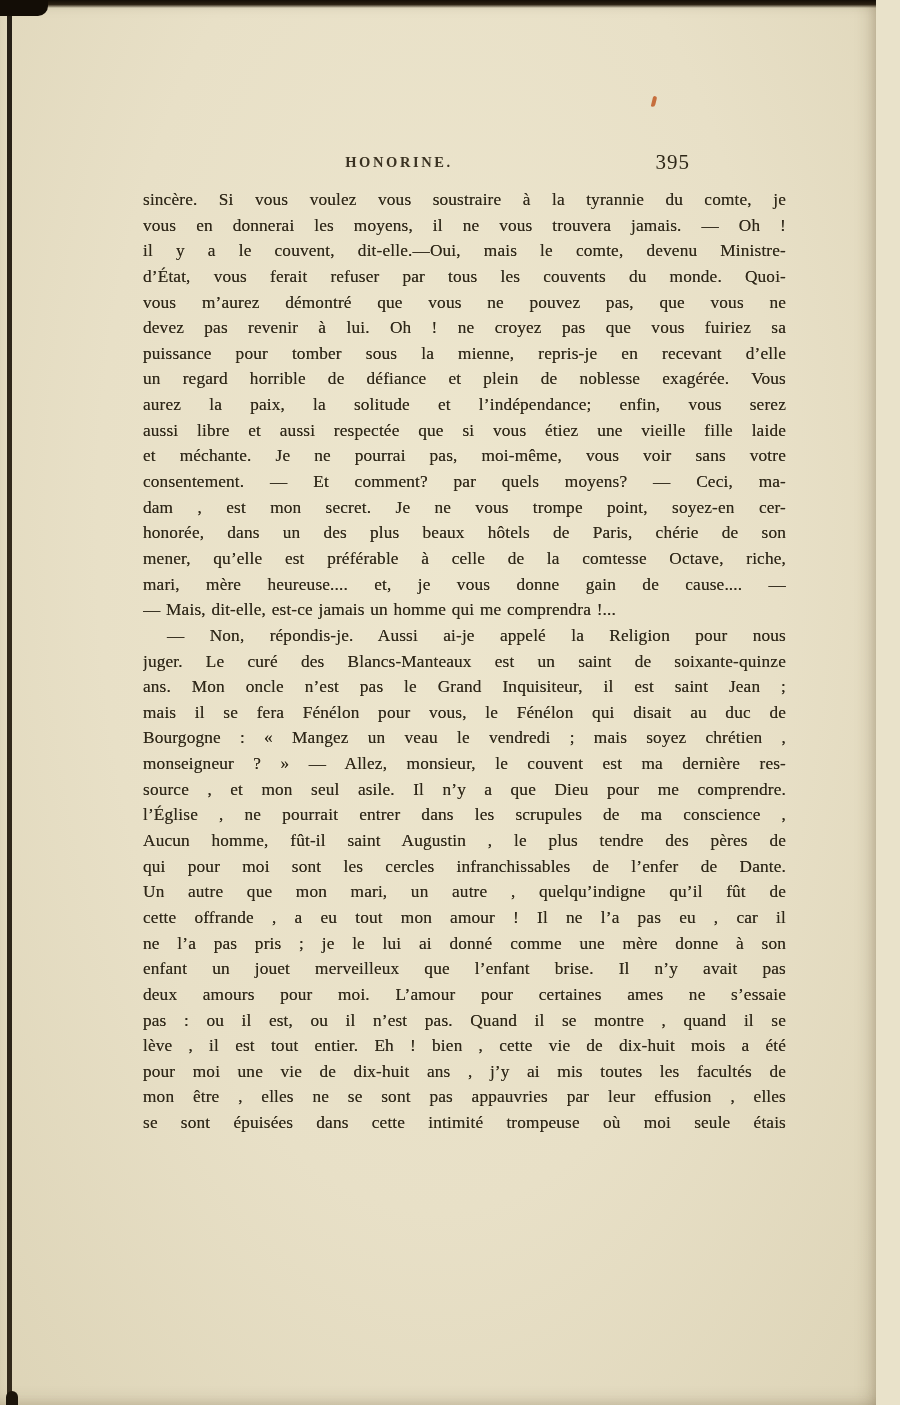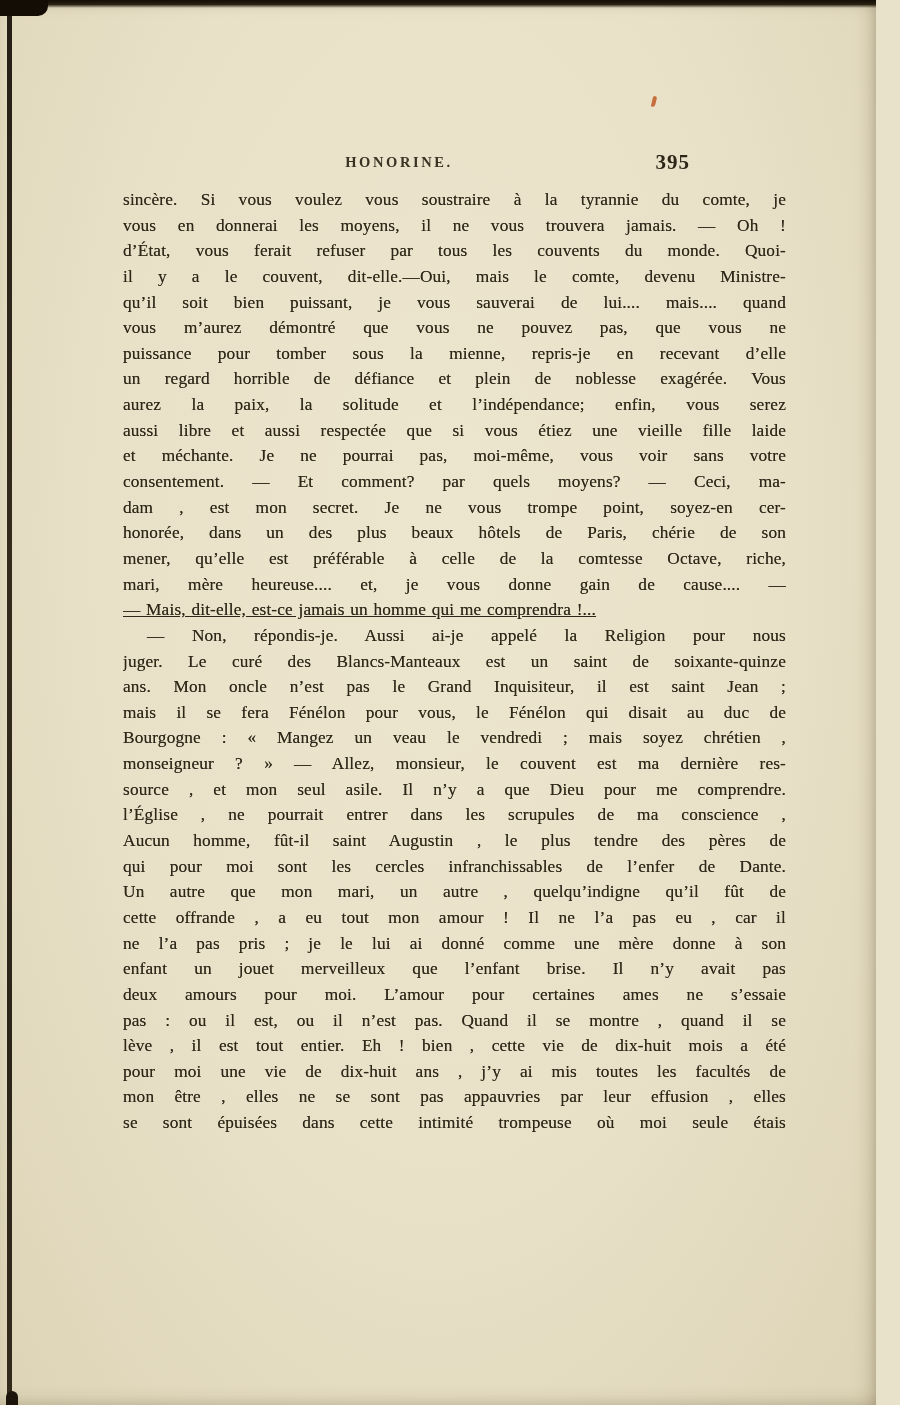--- a/index.html
+++ b/index.html
@@ -73,45 +73,45 @@
     font-size: 14.5px;
     letter-spacing: 2.6px;
     font-weight: bold;
     color: #3a3222;
   }
   .page-number {
     position: absolute;
     right: 96px;
     top: 0;
     font-size: 21px;
-    font-weight: bold;
+    font-weight: normal;
     letter-spacing: 1px;
     color: #2e2718;
   }
   
   .textblock {
     position: absolute;
     top: 187px; left: 123px;
     width: 663px;
   }
   .line {
     font-size: 17.3px;
     line-height: 25.65px;
     height: 25.65px;
     overflow: hidden;
     color: #2e2718;
     letter-spacing: 0.15px;
     word-spacing: 1.2px;
     text-align: justify;
     text-align-last: justify;
     text-shadow: 0 0 0.45px rgba(46, 39, 24, 0.65);
+    margin-left: 20px;
   }
   .line.endline {
     text-align-last: left;
-    text-decoration: underline;
   }
   .line.indent {
     text-indent: 24px;
   }
 </style>
 </head>
 <body>
 
 <div class="page">
 
@@ -122,24 +122,24 @@
   <div class="artifact-mark"></div>
 
   <div class="header">
     <span class="running-title">HONORINE.</span>
     <span class="page-number">395</span>
   </div>
 
   <div class="textblock">
       <div class="line">sincère. Si vous voulez vous soustraire à la tyrannie du comte, je</div>
       <div class="line">vous en donnerai les moyens, il ne vous trouvera jamais. — Oh !</div>
+      <div class="line">il y a le couvent, dit-elle.—Oui, mais le comte, devenu Ministre-</div>
       <div class="line">d’État, vous ferait refuser par tous les couvents du monde. Quoi-</div>
-      <div class="line">il y a le couvent, dit-elle.—Oui, mais le comte, devenu Ministre-</div>
-      <div class="line">qu’il soit bien puissant, je vous sauverai de lui.... mais.... quand</div>
       <div class="line">vous m’aurez démontré que vous ne pouvez pas, que vous ne</div>
+      <div class="line">devez pas revenir à lui. Oh ! ne croyez pas que vous fuiriez sa</div>
       <div class="line">puissance pour tomber sous la mienne, repris-je en recevant d’elle</div>
       <div class="line">un regard horrible de défiance et plein de noblesse exagérée. Vous</div>
       <div class="line">aurez la paix, la solitude et l’indépendance; enfin, vous serez</div>
       <div class="line">aussi libre et aussi respectée que si vous étiez une vieille fille laide</div>
       <div class="line">et méchante. Je ne pourrai pas, moi-même, vous voir sans votre</div>
       <div class="line">consentement. — Et comment? par quels moyens? — Ceci, ma-</div>
       <div class="line">dam , est mon secret. Je ne vous trompe point, soyez-en cer-</div>
       <div class="line">honorée, dans un des plus beaux hôtels de Paris, chérie de son</div>
       <div class="line">mener, qu’elle est préférable à celle de la comtesse Octave, riche,</div>
       <div class="line">mari, mère heureuse.... et, je vous donne gain de cause.... —</div>

